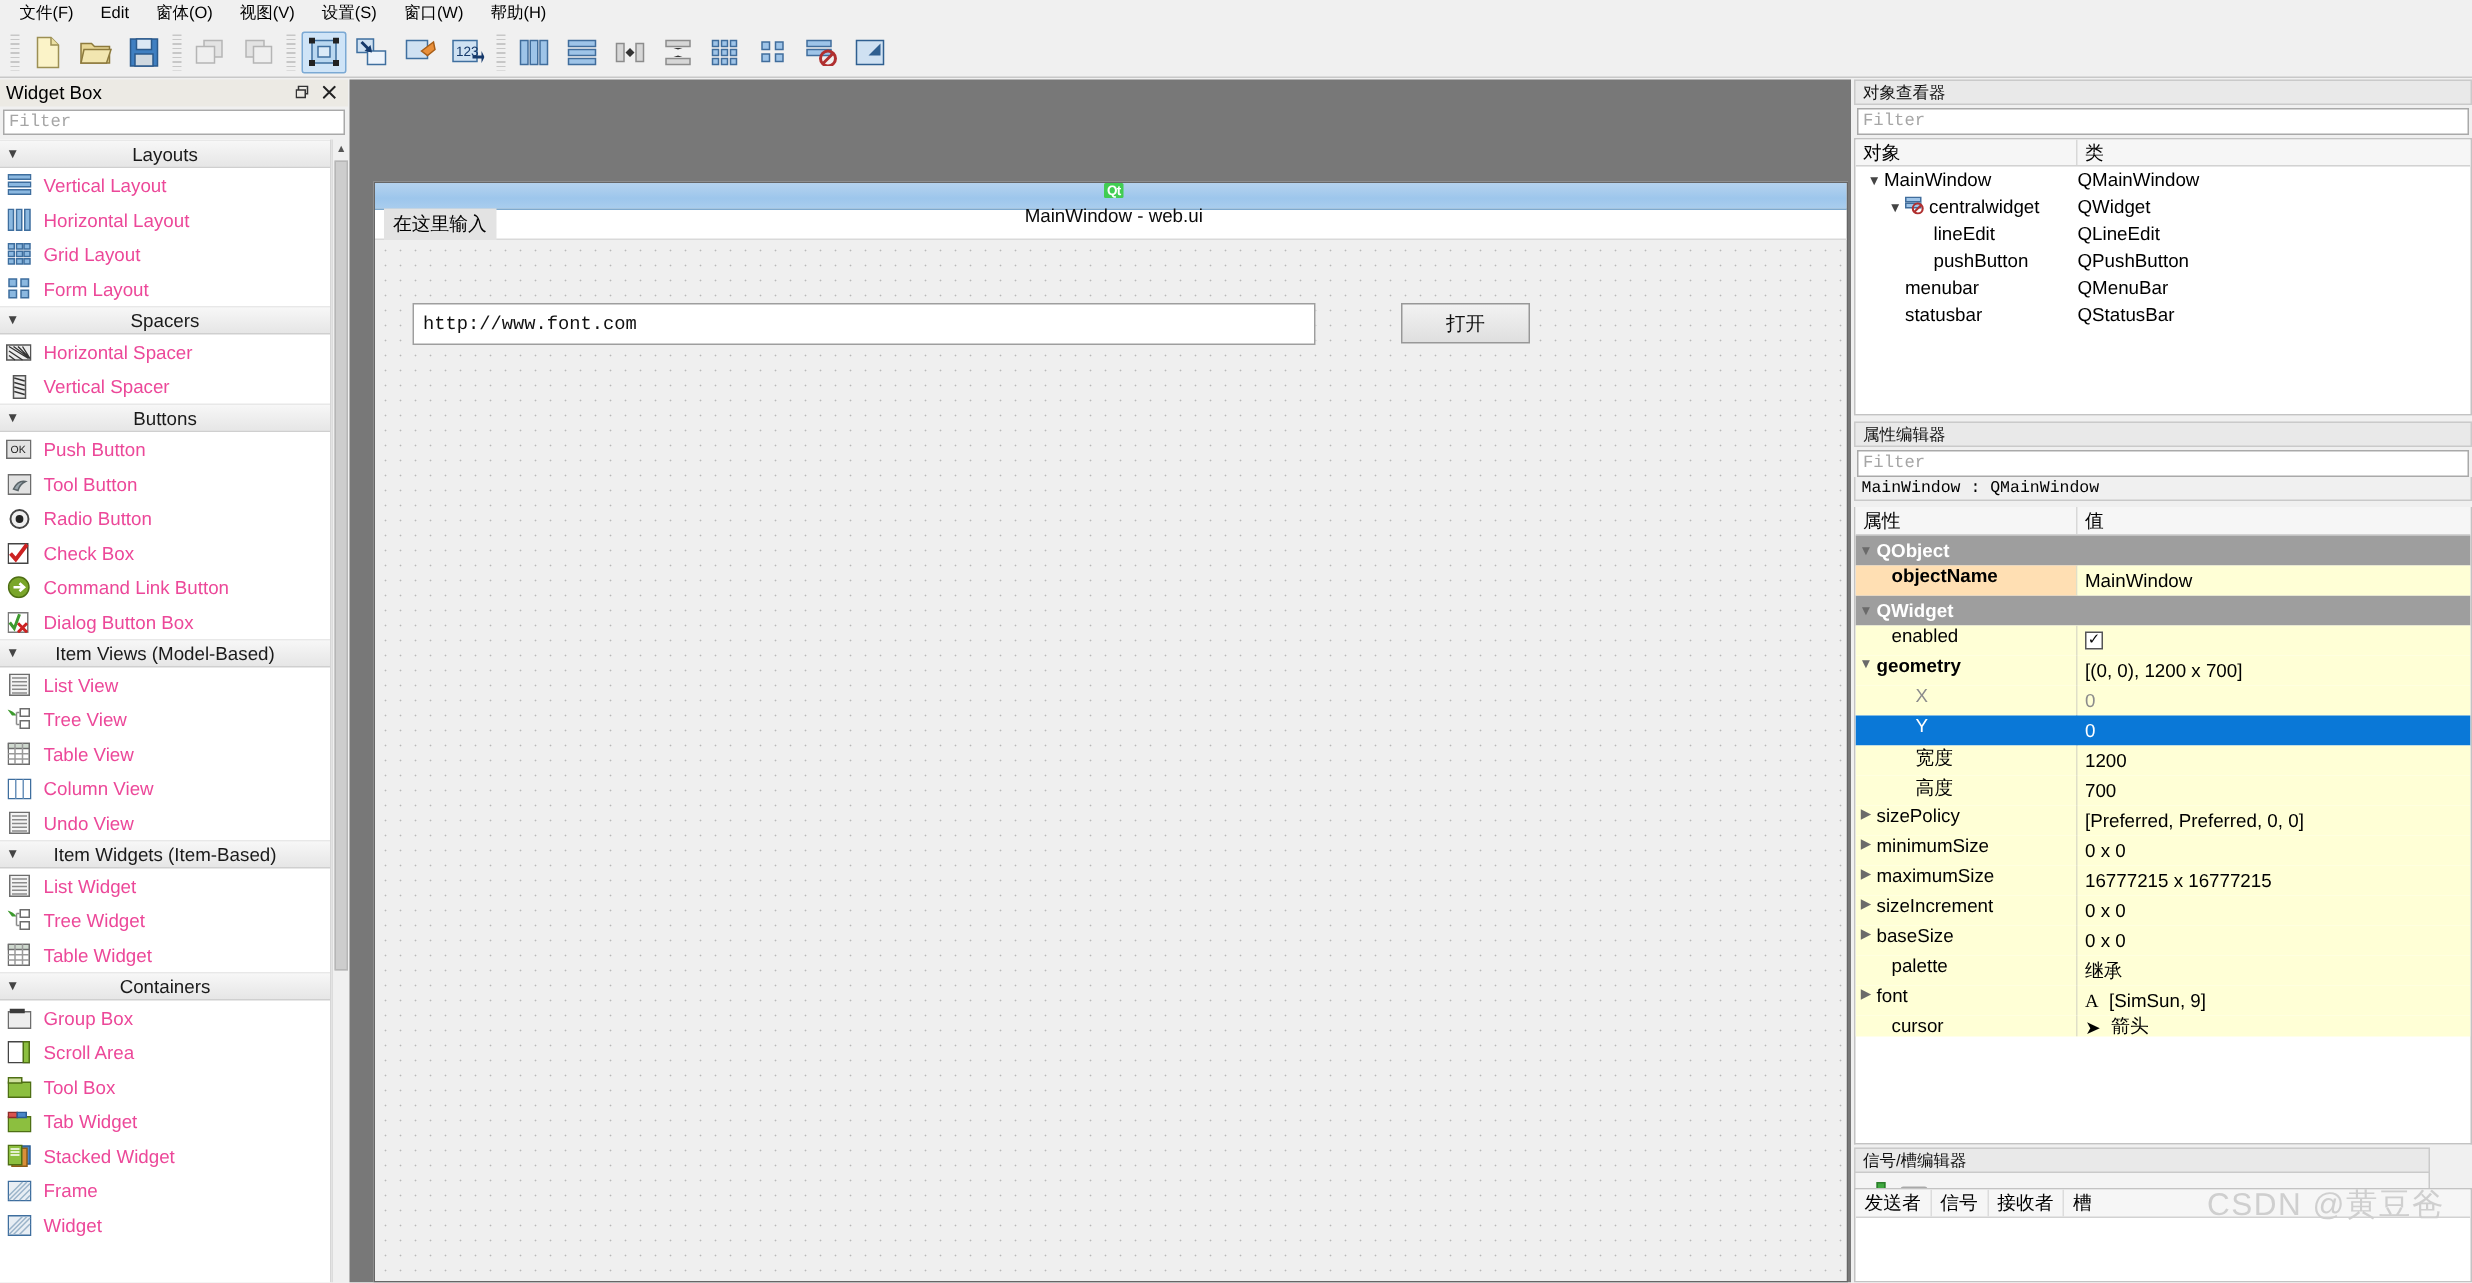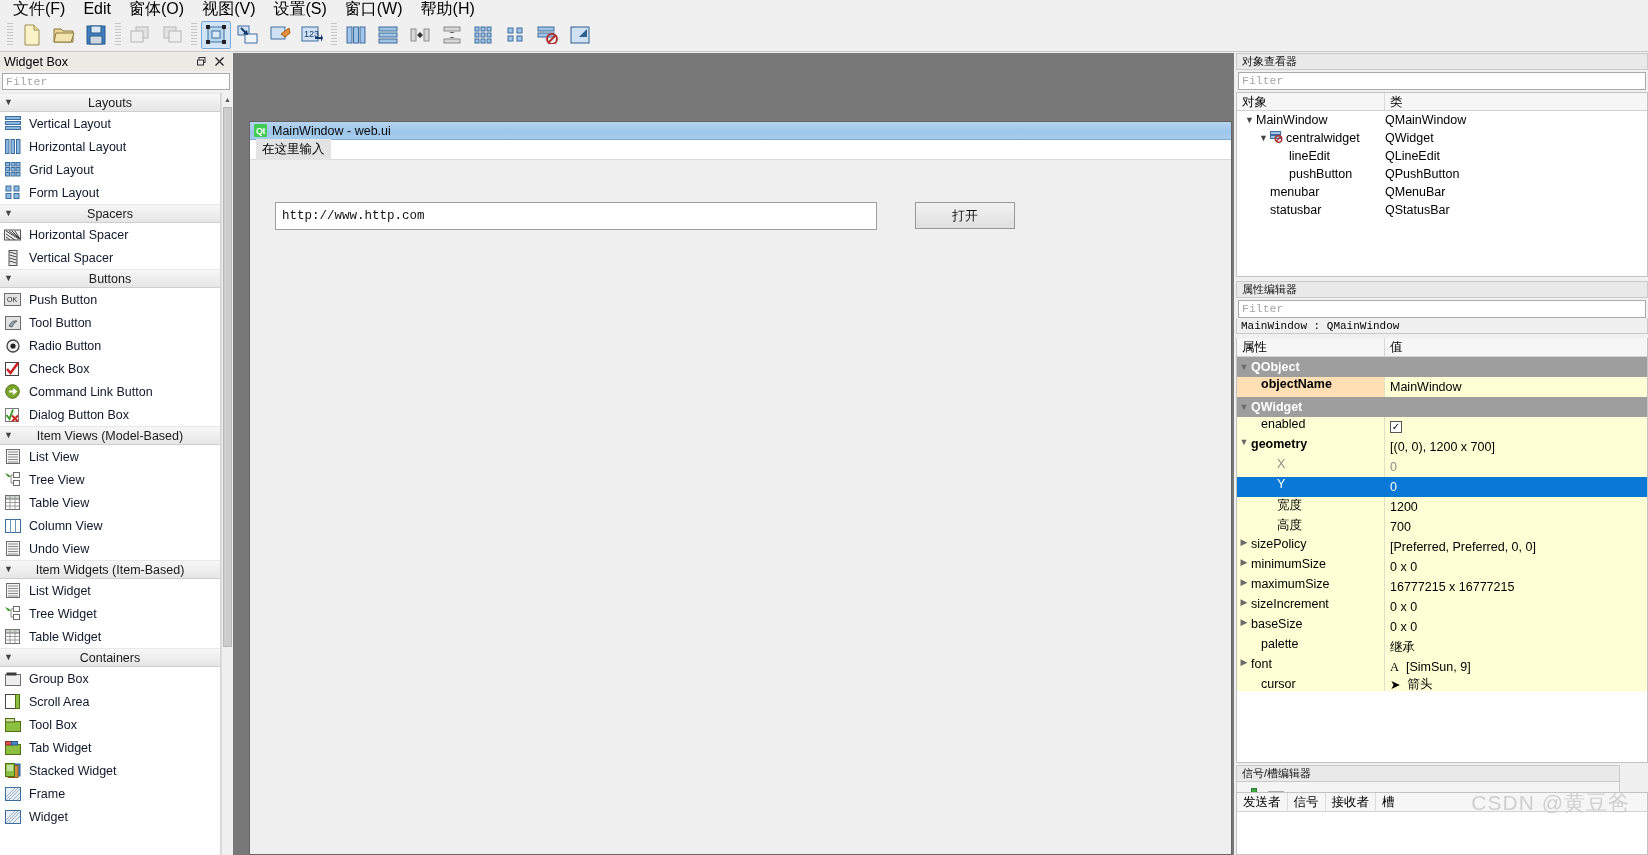--- a/index.html
+++ b/index.html
@@ -10,21 +10,21 @@
     background:#f0f0f0;
     overflow:hidden;
     color:#000;
   }
   #app { position:relative; width:1648px; height:855px; }
 
   
   .menubar {
     position:absolute; left:0; top:0; width:1648px; height:18px;
     background:#f0f0f0; display:flex; align-items:center;
-    font-size:16px; padding-left:4px;
+    font-size:11px; padding-left:4px;
   }
   .menubar .mi { padding:1px 9px; white-space:nowrap; line-height:16px; }
 
   
   .toolbar {
     position:absolute; left:0; top:18px; width:1648px; height:34px;
     background:#f0f0f0; border-bottom:1px solid #c8c8c8;
     display:flex; align-items:center; padding-left:4px;
   }
   .tgrip { width:6px; height:24px; margin:0 3px;
@@ -54,50 +54,50 @@
   #wbScroll .thumb { position:absolute; left:1px; top:14px; width:9px; height:540px;
                      background:#cdcdcd; border:1px solid #b6b6b6; }
   .grpHdr {
     height:19px; background:linear-gradient(to bottom,#f7f7f7,#e6e6e6);
     border-top:1px solid #e8e8e8; border-bottom:1px solid #cfcfcf;
     display:flex; align-items:center; justify-content:center; position:relative;
     font-size:12.5px; color:#1a1a1a;
   }
   .grpHdr .chev { position:absolute; left:4px; top:3px; font-size:9px; color:#444; }
   .wItem { height:23px; display:flex; align-items:center; padding-left:4px; gap:8px;
-           font-size:12.5px; color:#0f172a; background:#fff; }
+           font-size:12.5px; color:#ec4899; background:#fff; }
   .wItem .ico { width:17px; height:17px; flex:0 0 17px; display:flex;
                 align-items:center; justify-content:center; }
 
   
   #center { position:absolute; left:233px; top:53px; width:1001px; height:802px;
             background:#787878; }
   #formwin { position:absolute; left:16px; top:68px; width:983px; height:734px;
              background:#f0f0f0; border:1px solid #666; }
   #formTitle { height:18px;
                background:linear-gradient(to bottom,#b5d3ef,#9dc6ec 60%,#a9cdee);
                border-bottom:1px solid #7fa9cd;
                display:flex; align-items:center; gap:5px; padding-left:4px;
-               font-size:12.5px; color:#0a0a0a; }
+               font-size:12.5px; color:#0a0a0a;flex-direction:column; }
   .qtlogo { width:13px; height:13px; background:#41cd52; color:#fff;
             font-size:9px; font-weight:bold; display:flex; align-items:center;
             justify-content:center; border-radius:1px; letter-spacing:-.5px; }
   #formMenuBar { height:20px; background:#fff; border-bottom:1px solid #d9d9d9;
                  display:flex; align-items:center; padding-left:6px; }
   #formMenuBar .mtext { background:#e3e3e3; padding:2px 6px; font-size:12.5px; }
   #formCanvas { position:relative; height:694px;
     background-color:#efefef;
     background-image:radial-gradient(#b9b9b9 0.6px, transparent 0.7px);
     background-size:10px 10px; background-position:2px 2px; }
   #lineEdit { position:absolute; left:25px; top:42px; width:602px; height:28px;
               background:#fff; border:1px solid #9e9e9e;
               display:flex; align-items:center; padding-left:6px;
               font-family:"Liberation Mono","DejaVu Sans Mono",monospace;
               font-size:12.5px; color:#111; }
-  #pushButton { position:absolute; left:665px; top:42px; width:100px; height:27px;
+  #pushButton { position:absolute; left:684px; top:42px; width:86px; height:27px;
                 background:linear-gradient(to bottom,#f2f2f2,#dfdfdf);
                 border:1px solid #989898;
                 display:flex; align-items:center; justify-content:center;
                 font-size:13px; color:#111; }
 
   
   #right { position:absolute; left:1234px; top:53px; width:414px; height:802px;
            background:#f0f0f0; }
 
   .rTitle { height:17px; background:#e9e9e9; border:1px solid #cacaca;
@@ -681,21 +681,21 @@
     <div id="formwin">
       <div id="formTitle">
         <span class="qtlogo">Qt</span>
         <span>MainWindow - web.ui</span>
       </div>
       <div id="formMenuBar">
         <span class="mtext">在这里输入</span>
       </div>
       <div id="formCanvas">
         <div id="lineEdit">
-          <span>http://www.http.com</span>
+          <span>http://www.font.com</span>
         </div>
         <div id="pushButton">
           <span>打开</span>
         </div>
       </div>
     </div>
   </div>
 
   <div id="right">
 

